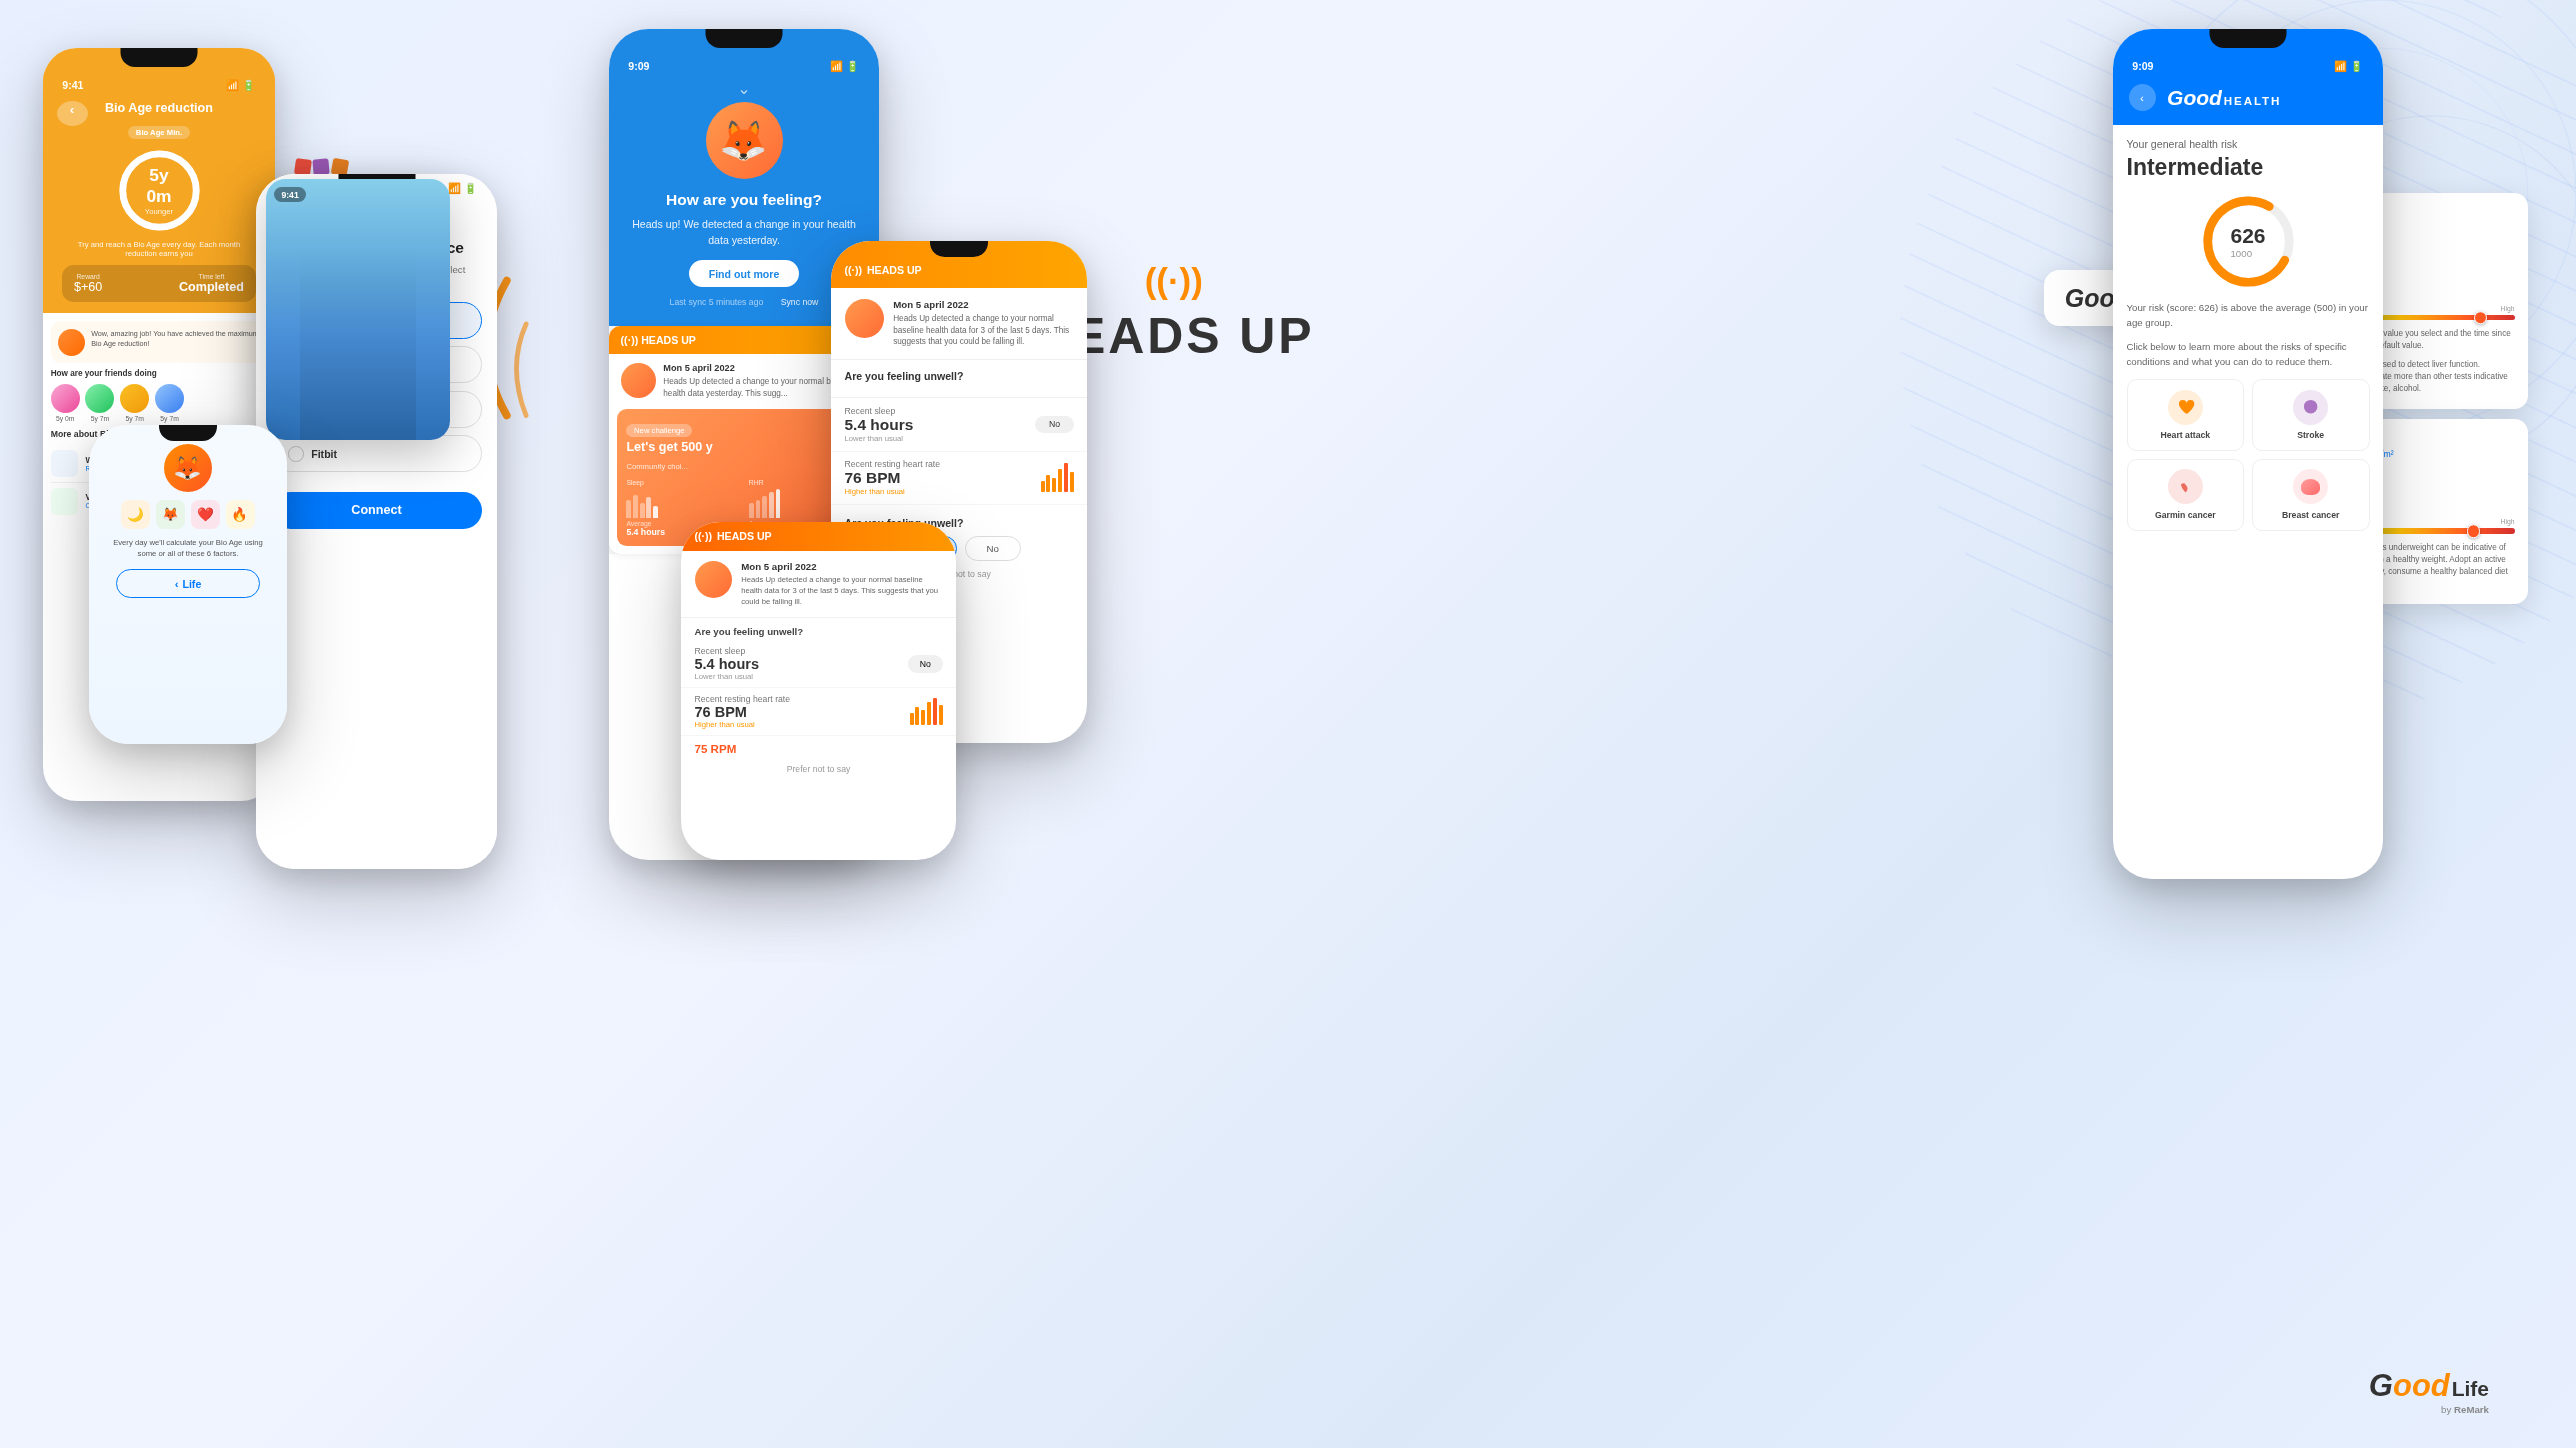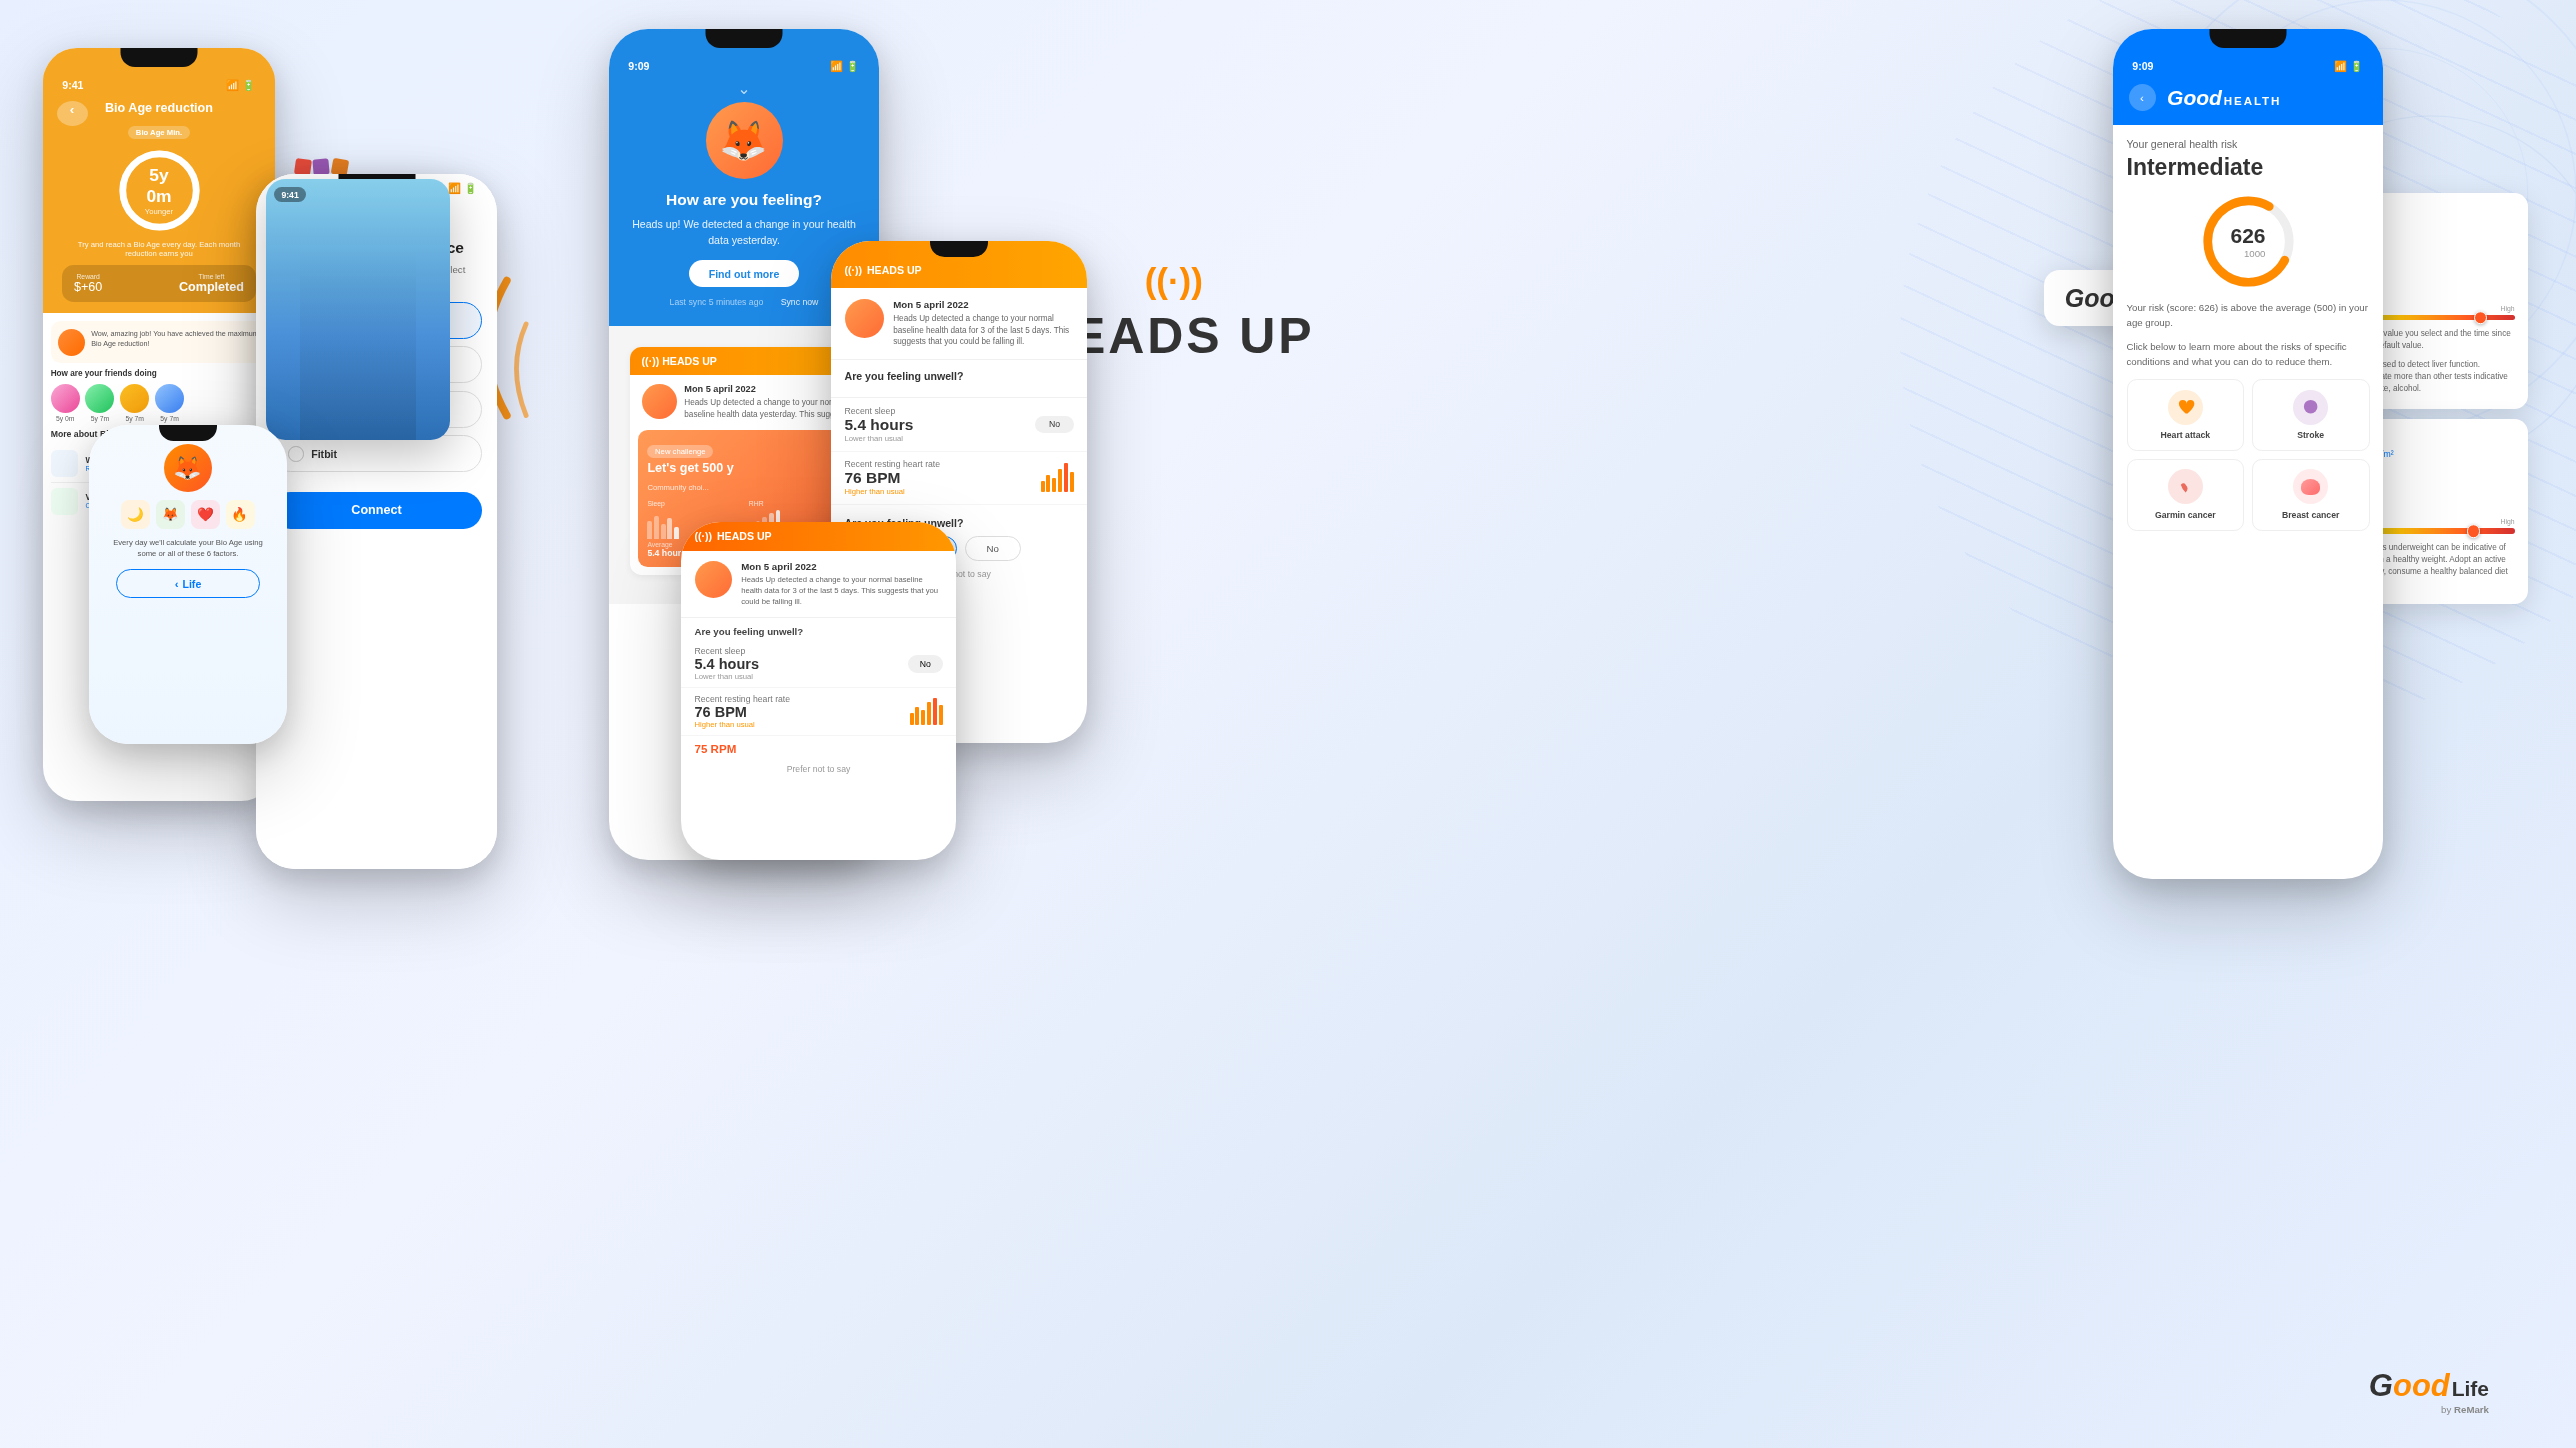--- a/index.html
+++ b/index.html
@@ -327,21 +327,21 @@
         <h3 style="font-size:15.5px;font-weight:700;color:white;margin-bottom:7.7px;">How are you feeling?</h3>
         <p style="font-size:10.6px;color:rgba(255,255,255,0.9);line-height:1.5;">Heads up! We detected a change in your health data yesterday.</p>
         <div style="background:#ffffff;color:#1E88E5;border-radius:19.3px;padding:7.7px 19.3px;font-size:10.6px;font-weight:700;display:inline-block;margin-top:11.6px;">Find out more</div>
         <div style="font-size:8.7px;color:rgba(255,255,255,0.6);margin-top:9.7px;">
           <span>Last sync 5 minutes ago</span>
           <span style="color:rgba(255,255,255,0.9);margin-left:15px;">Sync now</span>
         </div>
       </div>
     </div>
 
-    <div style="background:#f5f5f5;flex:1;padding:21px;">
+    <div style="background:#f5f5f5;flex:1;padding:0;">
 
       <div style="background:white;border-radius:11.6px;margin-bottom:7.7px;overflow:hidden;box-shadow:0 1.9px 7.7px rgba(0,0,0,0.06);">
         <div style="background:linear-gradient(90deg,#FF8C00,#FFA500);padding:7.7px 11.6px;display:flex;align-items:center;gap:5.8px;">
           <span style="font-size:10.6px;color:white;font-weight:700;">((·)) HEADS UP</span>
         </div>
         <div style="display:flex;gap:7.7px;padding:9.7px 11.6px;">
           <div style="width:35px;height:35px;background:linear-gradient(135deg,#ff9a4d,#ff6b35);border-radius:50%;flex-shrink:0;"></div>
           <div>
             <div style="font-size:9.2px;font-weight:700;color:#333;margin-bottom:2.9px;">Mon 5 april 2022</div>
             <div style="font-size:8.2px;color:#666;line-height:1.4;">Heads Up detected a change to your normal baseline health data yesterday. This sugg...</div>
@@ -512,21 +512,21 @@
     <div style="padding:13.5px;background:white;flex:1;overflow:hidden;">
       <div style="font-size:10.6px;color:#666;margin-bottom:3.9px;">Your general health risk</div>
       <div style="font-size:23px;font-weight:800;color:#333;margin-bottom:11.6px;">Intermediate</div>
 
       <div style="text-align:center;margin:7.7px 0 11.6px;">
         <div style="position:relative;width:97px;height:97px;margin:0 auto;">
           <svg width="97" height="97" viewBox="0 0 100 100">
             <circle cx="50" cy="50" r="42" fill="none" stroke="#eee" stroke-width="9"></circle>
             <circle cx="50" cy="50" r="42" fill="none" stroke="#FF8C00" stroke-width="9" stroke-dasharray="200,64" stroke-dashoffset="-20" stroke-linecap="round"></circle>
           </svg>
-          <div style="position:absolute;top:50%;left:50%;transform:translate(-50%,-50%);text-align:right;">
+          <div style="position:absolute;top:50%;left:50%;transform:translate(-50%,-50%);text-align:left;">
             <div style="font-size:21px;font-weight:800;color:#333;">626</div>
             <div style="font-size:9.7px;color:#999;">1000</div>
           </div>
         </div>
       </div>
       <div style="font-size:9.7px;color:#666;line-height:1.5;margin-bottom:9.7px;">Your risk (score: 626) is above the average (500) in your age group.</div>
       <div style="font-size:9.7px;color:#666;line-height:1.5;margin-bottom:9.7px;">Click below to learn more about the risks of specific conditions and what you can do to reduce them.</div>
 
       <div style="display:grid;grid-template-columns:1fr 1fr;gap:7.7px;">
         <div style="border:1px solid #eee;border-radius:9.7px;padding:9.7px;text-align:center;">

